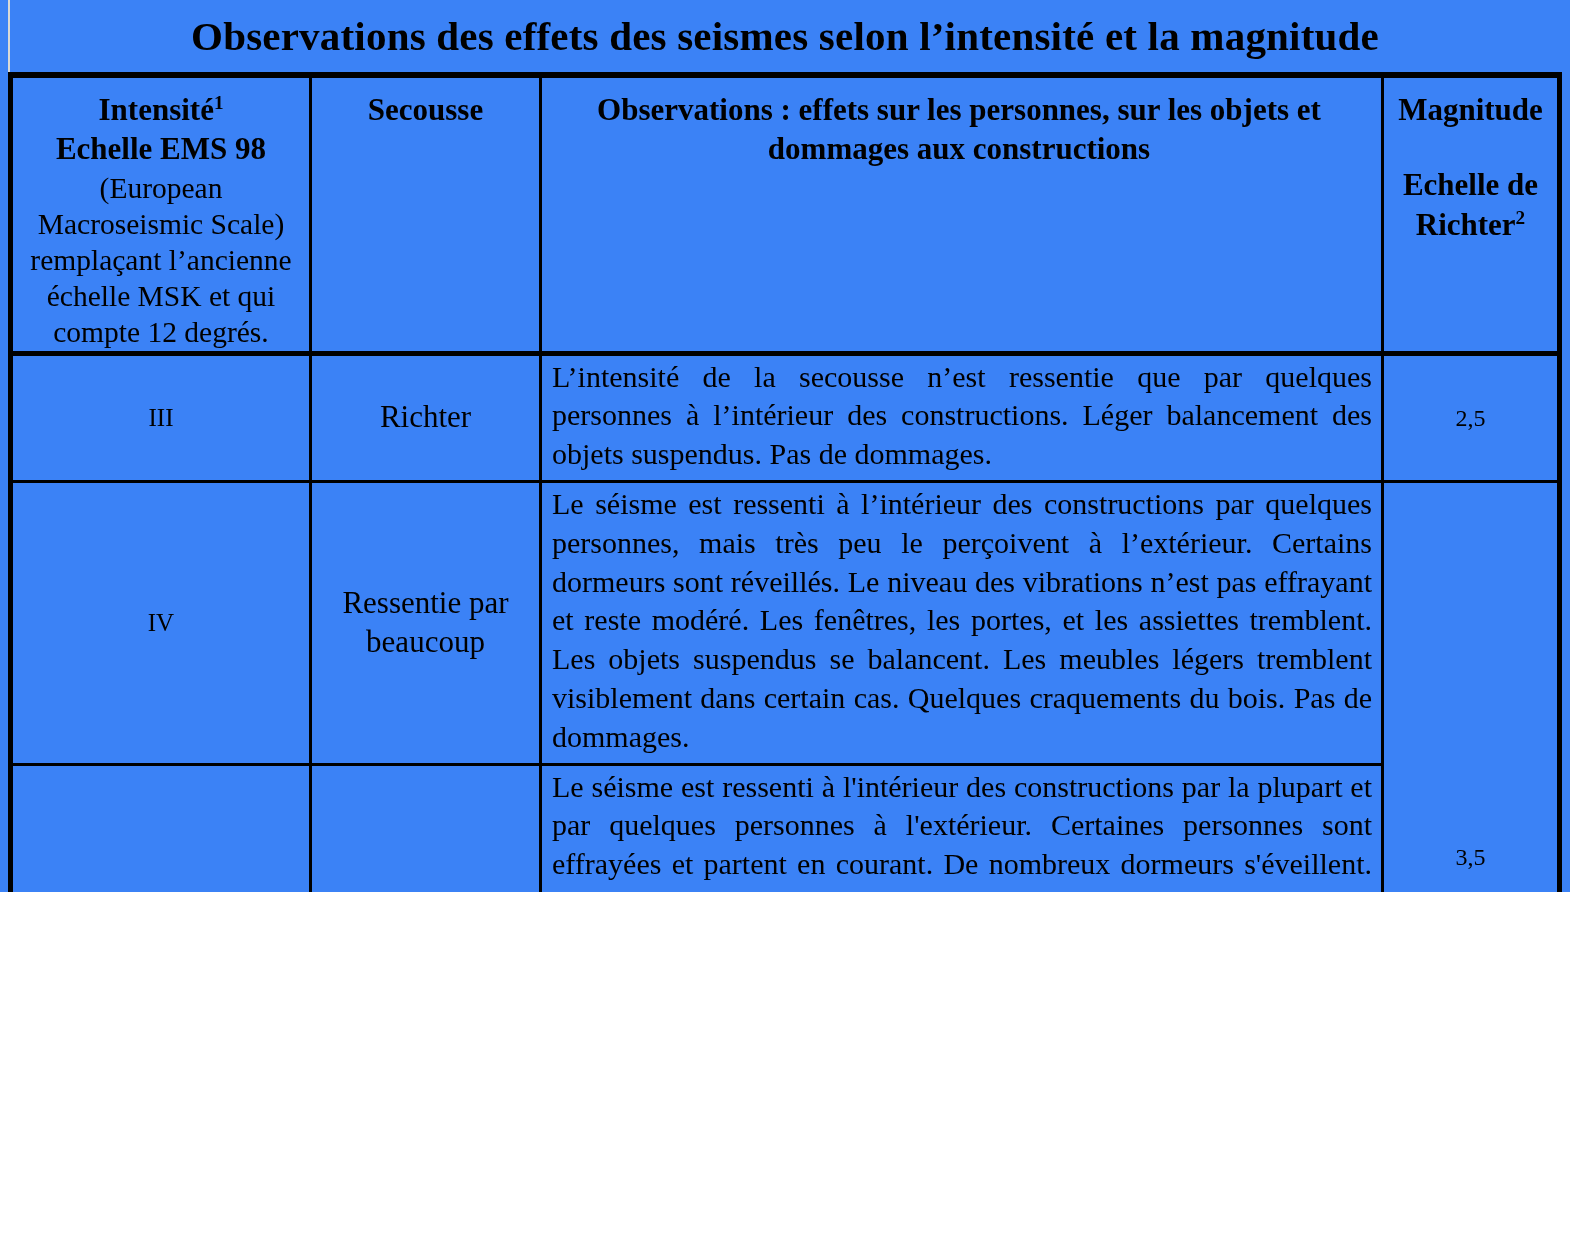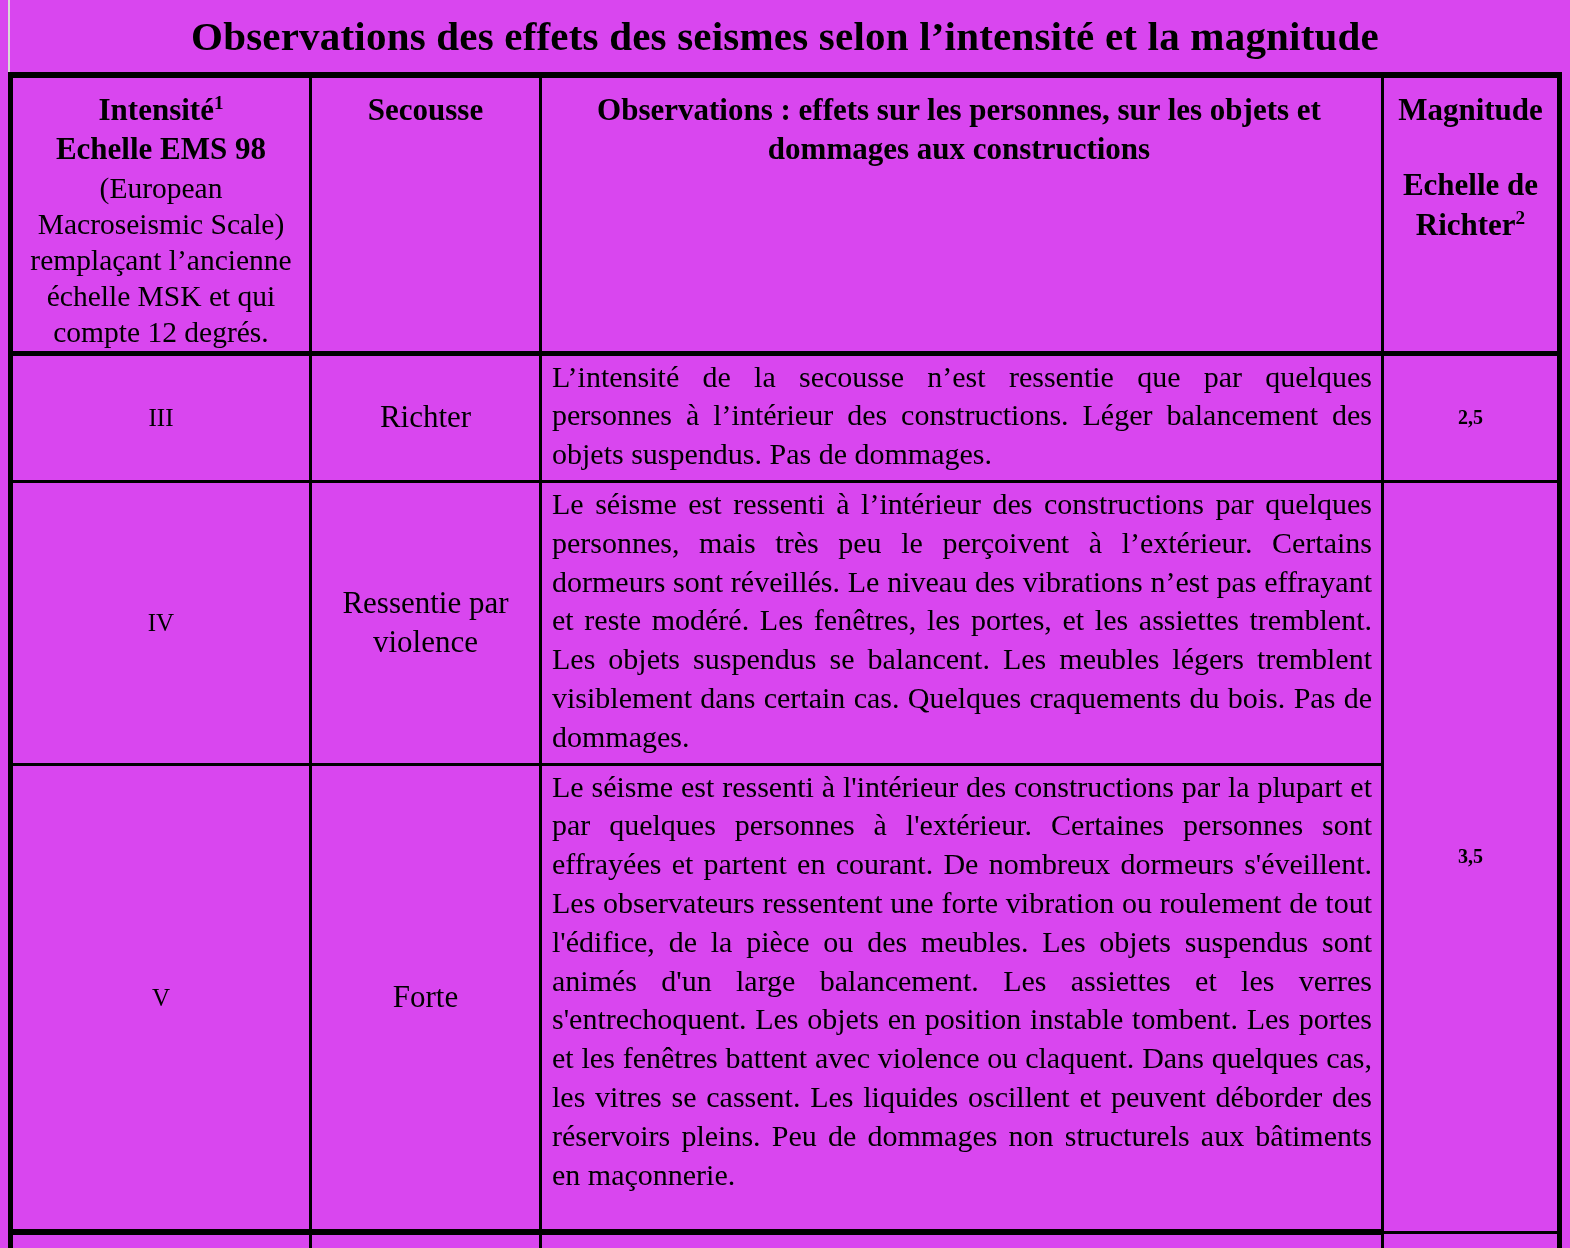--- a/index.html
+++ b/index.html
@@ -3,22 +3,22 @@
 <meta charset="utf-8">
 <style>
   html, body {
     margin: 0;
     padding: 0;
     background: #ffffff;
   }
   .page {
     position: relative;
     width: 1570px;
-    height: 1248px;
-    background: #d946ef;
+    height: 892px;
+    background: #3b82f6;
     color: #000000;
     font-family: "Liberation Serif", "DejaVu Serif", serif;
     overflow: hidden;
   }
   
   .edge-line {
     position: absolute;
     left: 8px;
     top: 0;
     width: 2px;
@@ -82,21 +82,21 @@
   .mag-line2 { margin-top: 36px; }
   sup { font-size: 0.62em; }
 
   td.mid {
     text-align: center;
     vertical-align: middle;
     font-size: 31px;
     line-height: 1.25;
   }
   td.roman { font-size: 25px; }
-  td.magv  { font-size: 20px; font-weight: bold; }
+  td.magv  { font-size: 24px; }
   td.shake { padding: 0 10px; }
 
   td.obs {
     vertical-align: top;
     text-align: justify;
     font-size: 30px;
     line-height: 38.8px;
     padding: 2px 9px 6px 10px;
   }
   tr.hrow    { height: 276px; }
@@ -140,21 +140,21 @@
 
     <tr class="rowIII">
       <td class="mid roman bl">III</td>
       <td class="mid shake">Richter</td>
       <td class="obs">L’intensité de la secousse n’est ressentie que par quelques personnes à l’intérieur des constructions. Léger balancement des objets suspendus. Pas de dommages.</td>
       <td class="mid magv br">2,5</td>
     </tr>
 
     <tr class="rowIV">
       <td class="mid roman bl">IV</td>
-      <td class="mid shake">Ressentie par violence</td>
+      <td class="mid shake">Ressentie par beaucoup</td>
       <td class="obs">Le séisme est ressenti à l’intérieur des constructions par quelques personnes, mais très peu le perçoivent à l’extérieur. Certains dormeurs sont réveillés. Le niveau des vibrations n’est pas effrayant et reste modéré. Les fenêtres, les portes, et les assiettes tremblent. Les objets suspendus se balancent. Les meubles légers tremblent visiblement dans certain cas. Quelques craquements du bois. Pas de dommages.</td>
       <td class="mid magv br" rowspan="2">3,5</td>
     </tr>
 
     <tr class="rowV">
       <td class="mid roman bl">V</td>
       <td class="mid shake">Forte</td>
       <td class="obs">Le séisme est ressenti à l'intérieur des constructions par la plupart et par quelques personnes à l'extérieur. Certaines personnes sont effrayées et partent en courant. De nombreux dormeurs s'éveillent. Les observateurs ressentent une forte vibration ou roulement de tout l'édifice, de la pièce ou des meubles. Les objets suspendus sont animés d'un large balancement. Les assiettes et les verres s'entrechoquent. Les objets en position instable tombent. Les portes et les fenêtres battent avec violence ou claquent. Dans quelques cas, les vitres se cassent. Les liquides oscillent et peuvent déborder des réservoirs pleins. Peu de dommages non structurels aux bâtiments en maçonnerie.</td>
     </tr>
 

